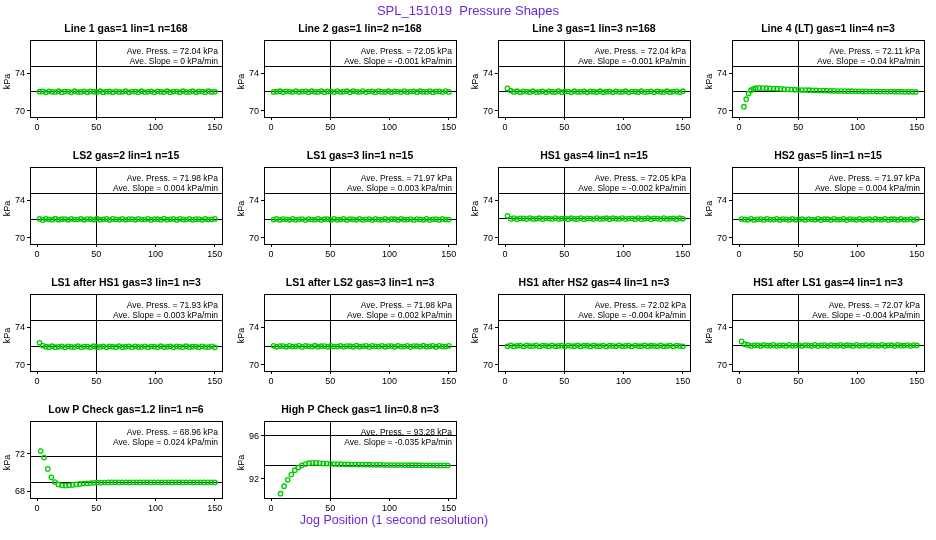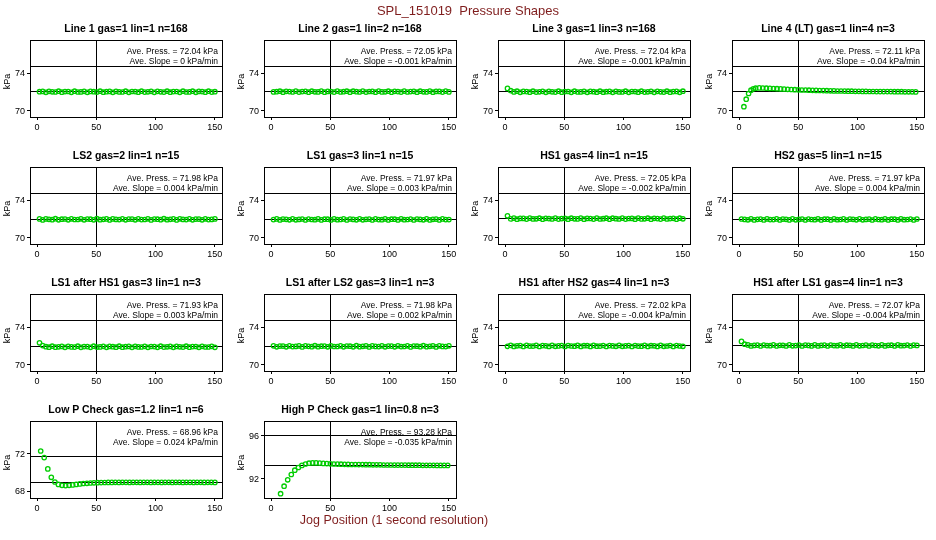--- a/index.html
+++ b/index.html
@@ -1,17 +1,17 @@
 <!DOCTYPE html>
 <html><head>
 <meta charset="utf-8">
 <style>
   html,body{margin:0;padding:0;background:#fff;}
   .canvas{position:relative;width:936px;height:540px;background:#ffffff;overflow:hidden;
-          font-family:"Liberation Sans",sans-serif;color:#7f1d1d;}
+          font-family:"Liberation Sans",sans-serif;color:#6d28d9;}
   .main-title{position:absolute;top:3px;left:0;width:936px;text-align:center;
               font-size:13px;white-space:pre;}
   .x-label{position:absolute;top:513px;left:0;width:788px;text-align:center;font-size:12.5px;}
   #plots{position:absolute;left:0;top:0;width:936px;height:540px;}
   svg.cell{position:absolute;overflow:visible;}
   svg text{font-family:"Liberation Sans",sans-serif;fill:#000;}
   .t9{font-size:9px;}
   .ttl{font-size:10.5px;font-weight:bold;}
   .ann{font-size:8.5px;}
   .box{fill:none;stroke:#000;stroke-width:1;shape-rendering:crispEdges;}

